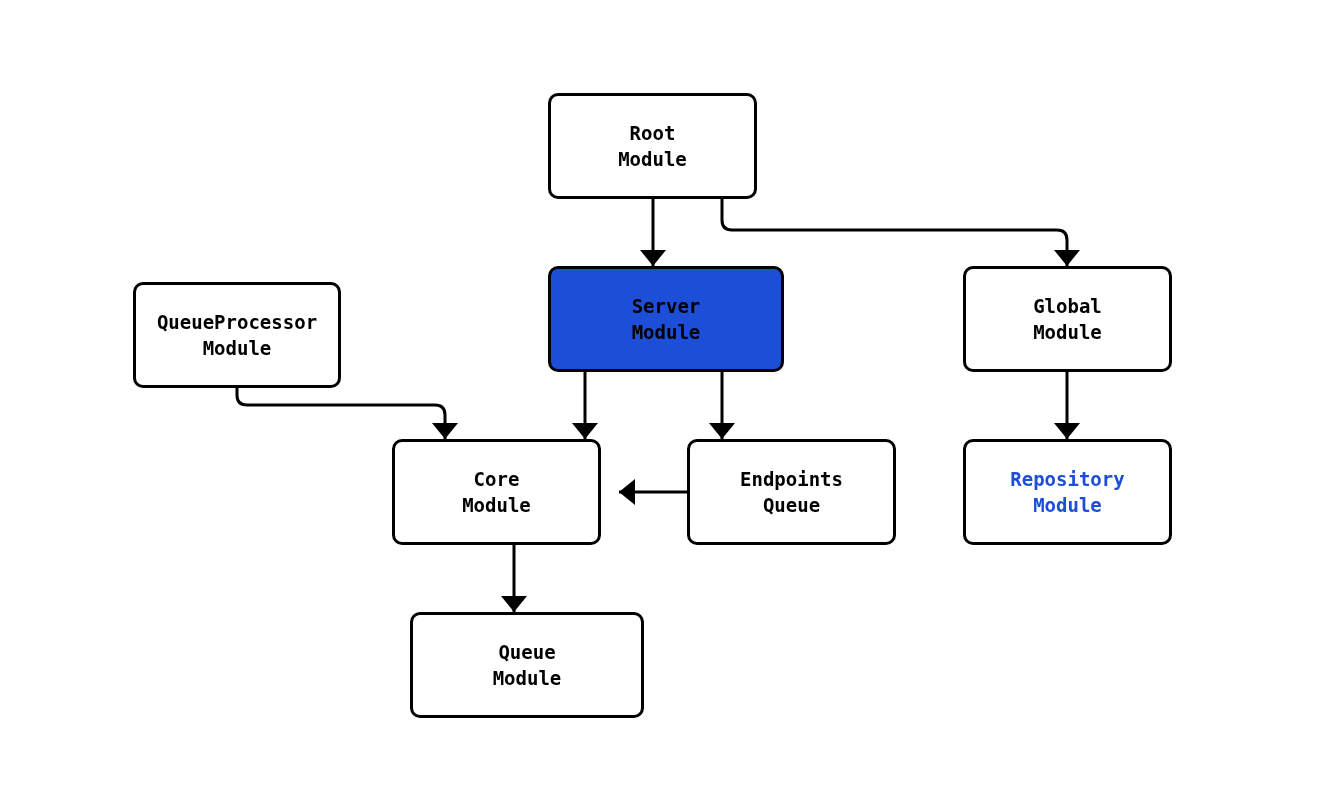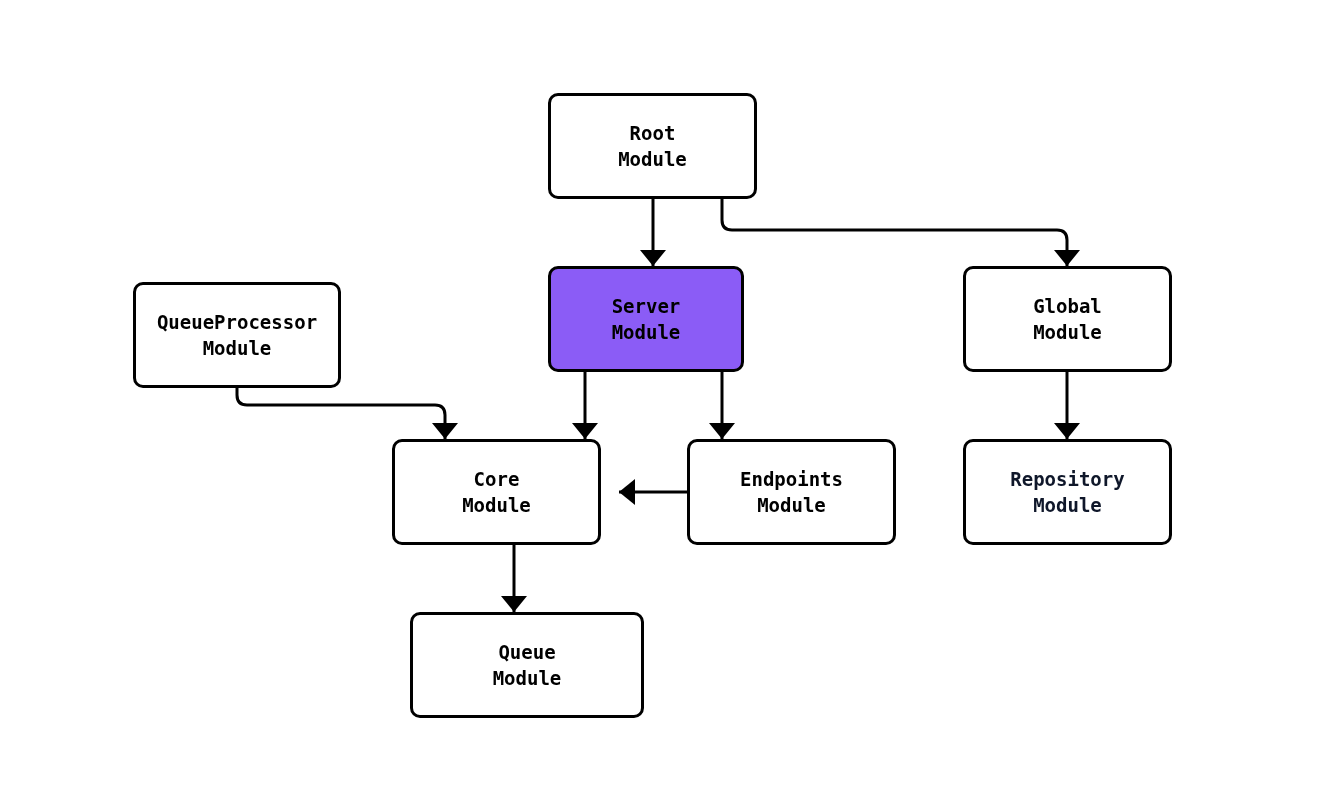--- a/index.html
+++ b/index.html
@@ -70,37 +70,37 @@
     </svg>
 
 <div class="node" style="left: 548px; top: 93px; width: 209px; height: 106px; border-color: rgb(0, 0, 0); background: rgb(255, 255, 255);">
       <span class="node-label" style="color: rgb(0, 0, 0);">Root
 Module</span>
     </div>
     <div class="node" style="left: 133px; top: 282px; width: 208px; height: 106px; border-color: rgb(0, 0, 0); background: rgb(255, 255, 255);">
       <span class="node-label" style="color: rgb(0, 0, 0);">QueueProcessor
 Module</span>
     </div>
-    <div class="node" style="left: 548px; top: 266px; width: 196px; height: 106px; border-color: rgb(0, 0, 0); background: #8b5cf6;">
+    <div class="node" style="left: 548px; top: 266px; width: 236px; height: 106px; border-color: rgb(0, 0, 0); background: #1d4ed8;">
       <span class="node-label" style="color: rgb(0, 0, 0);">Server
 Module</span>
     </div>
     <div class="node" style="left: 963px; top: 266px; width: 209px; height: 106px; border-color: rgb(0, 0, 0); background: rgb(255, 255, 255);">
       <span class="node-label" style="color: rgb(0, 0, 0); text-align: center;">Global
 Module</span>
     </div>
     <div class="node" style="left: 392px; top: 439px; width: 209px; height: 106px; border-color: rgb(0, 0, 0); background: rgb(255, 255, 255);">
       <span class="node-label" style="color: rgb(0, 0, 0);">Core
 Module</span>
     </div>
     <div class="node" style="left: 687px; top: 439px; width: 209px; height: 106px; border-color: rgb(0, 0, 0); background: rgb(255, 255, 255);">
       <span class="node-label" style="color: rgb(0, 0, 0);">Endpoints
-Module</span>
+Queue</span>
     </div>
     <div class="node" style="left: 963px; top: 439px; width: 209px; height: 106px; border-color: rgb(0, 0, 0); background: rgb(255, 255, 255);">
-      <span class="node-label" style="color: #0f172a;">Repository
+      <span class="node-label" style="color: #1d4ed8;">Repository
 Module</span>
     </div>
     <div class="node" style="left: 410px; top: 612px; width: 234px; height: 106px; border-color: rgb(0, 0, 0); background: rgb(255, 255, 255);">
       <span class="node-label" style="color: rgb(0, 0, 0);">Queue
 Module</span>
     </div>
   </div>
 
 </body></html>

